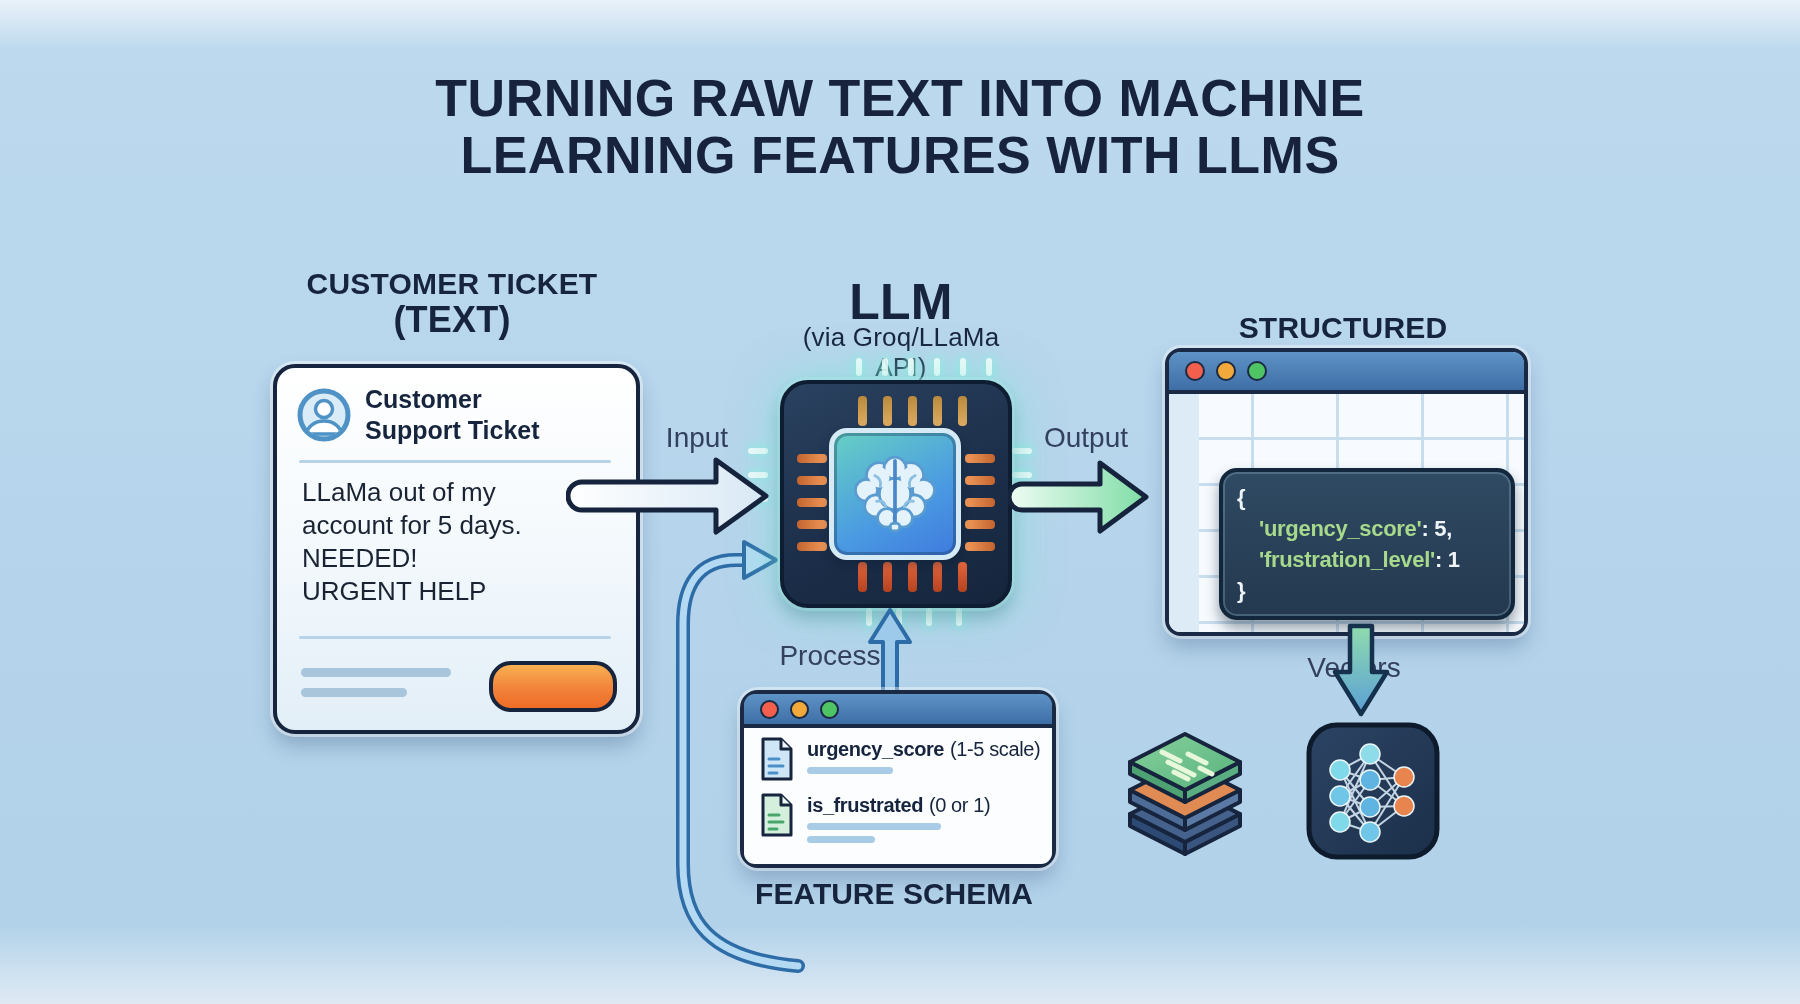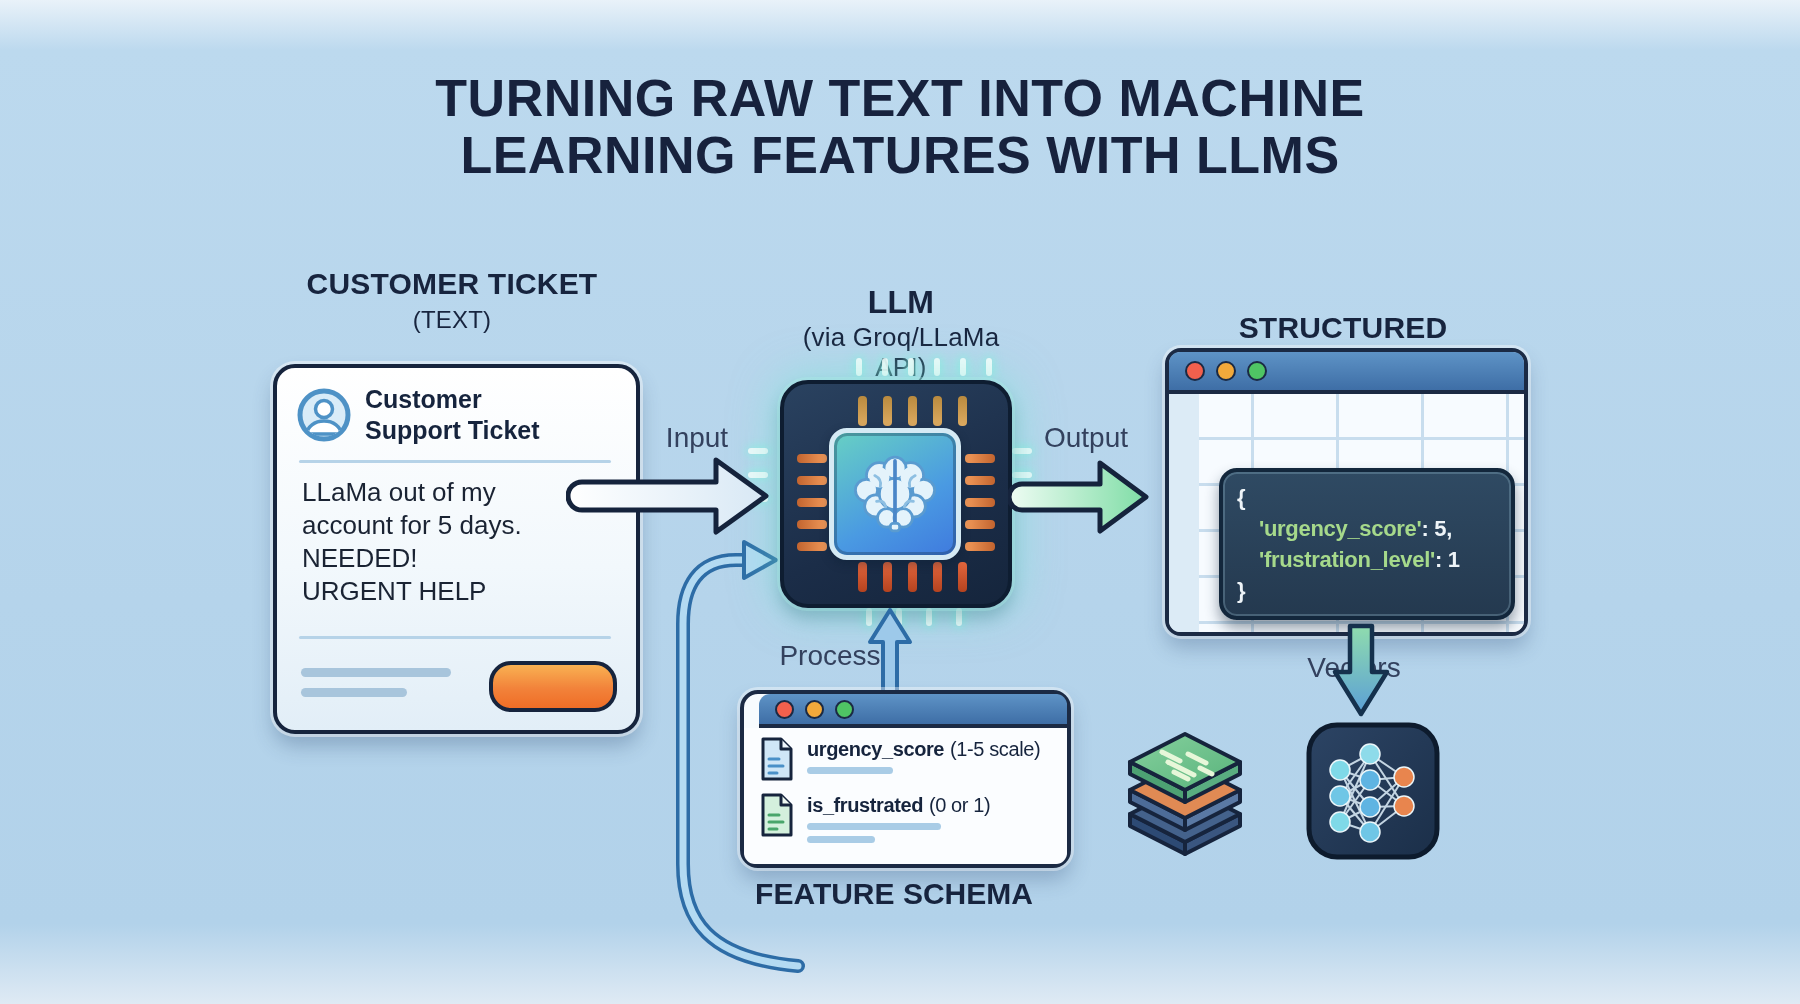--- a/index.html
+++ b/index.html
@@ -6,21 +6,21 @@
   .canvas{
     position:relative;width:1800px;height:1004px;overflow:hidden;
     font-family:"Liberation Sans",sans-serif;
     background:linear-gradient(180deg,#e9f2f9 0%,#bcd9ee 5%,#b5d4eb 60%,#b2d2ea 92%,#dfeaf4 100%);
   }
   
   .main-title{position:absolute;top:70px;left:0;width:1800px;text-align:center;
     font-size:52px;line-height:57px;font-weight:800;color:#17223d;letter-spacing:.5px;}
   .sec-head{position:absolute;text-align:center;color:#17243e;font-weight:800;
     font-size:30px;line-height:36px;letter-spacing:.2px;}
-  .sec-head .sub{font-size:24px;font-weight:400;}
+  .sec-head .sub{font-size:36px;font-weight:700;}
   .flow-label{position:absolute;width:140px;text-align:center;font-size:28px;font-weight:500;color:#33415e;}
   
   .ticket-card{position:absolute;left:273px;top:348px;width:359px;height:362px;border-radius:22px;
     border:4px solid #16243d;background:linear-gradient(180deg,#ffffff 0%,#f2f8fc 55%,#e2eef7 100%);
     box-shadow:0 0 0 3px rgba(255,255,255,.45),0 12px 20px rgba(40,70,110,.3);margin-top:16px;}
   .tc-avatar{position:absolute;left:20px;top:20px;}
   .tc-title{position:absolute;left:88px;top:16px;font-size:25px;line-height:31px;font-weight:700;color:#16243d;}
   .tc-divider{position:absolute;left:22px;width:312px;height:3px;background:#b6d3e8;border-radius:2px;}
   .tc-body{position:absolute;left:25px;top:108px;width:262px;font-size:26px;line-height:33px;font-weight:500;color:#1a2333;}
   .tc-bar{position:absolute;background:#a8c5dc;border-radius:5px;height:9px;}
@@ -121,21 +121,21 @@
       <div>NEEDED!</div>
       <div>URGENT HELP</div>
     </div>
     <div class="tc-divider" style="top:268px;"></div>
     <div class="tc-bar" style="left:24px;top:300px;width:150px;"></div>
     <div class="tc-bar" style="left:24px;top:320px;width:106px;"></div>
     <div class="tc-button"></div>
   </div>
 
   <div class="sec-head" style="left:776px;top:282px;width:250px;">
-    <div style="font-size:32px;line-height:40px;">LLM</div>
+    <div style="font-size:50px;line-height:40px;">LLM</div>
     <div class="sub" style="font-size:26px;font-weight:500;line-height:30px;">(via Groq/LLaMa API)</div>
   </div>
 
   <div class="chip-glow"></div>
 
   <i class="tickv" style="left:856px;top:358px;"></i>
   <i class="tickv" style="left:882px;top:358px;"></i>
   <i class="tickv" style="left:908px;top:358px;"></i>
   <i class="tickv" style="left:934px;top:358px;"></i>
   <i class="tickv" style="left:960px;top:358px;"></i>
@@ -255,21 +255,21 @@
         </linearGradient>
       </defs>
     <path d="M20 4 L42 4 L42 50 L57 50 L31 92 L5 50 L20 50 Z" fill="url(#gVec)" stroke="#15314d" stroke-width="4.5" stroke-linejoin="round"></path>
   </svg>
 
   <div class="flow-label" style="left:760px;top:640px;">Process</div>
   <svg style="position:absolute;left:866px;top:604px;" width="48" height="92" viewBox="0 0 48 92">
     <path d="M24 6 L44 38 L31 38 L31 90 L17 90 L17 38 L4 38 Z" fill="#9dc9ea" stroke="#2d6ca6" stroke-width="4" stroke-linejoin="round"></path>
   </svg>
 
-  <div class="window" style="left:740px;top:690px;width:308px;height:170px;border-radius:18px;padding-left:15px;">
+  <div class="window" style="left:740px;top:690px;width:308px;height:170px;border-radius:18px;">
     <div class="titlebar" style="height:30px;">
       <span class="light" style="width:15px;height:15px;background:#f2604d;"></span>
       <span class="light" style="width:15px;height:15px;background:#f2a93b;"></span>
       <span class="light" style="width:15px;height:15px;background:#4fc464;"></span>
     </div>
     <div class="schema-body">
       <div class="srow" style="top:8px;">
         <svg width="36" height="46" viewBox="0 0 36 46">
           <path d="M5 3 H23 L33 13 V43 H5 Z" fill="#cfe6f7" stroke="#16243d" stroke-width="3" stroke-linejoin="round"></path>
           <path d="M23 3 L23 13 H33" fill="#eef6fc" stroke="#16243d" stroke-width="3" stroke-linejoin="round"></path>

